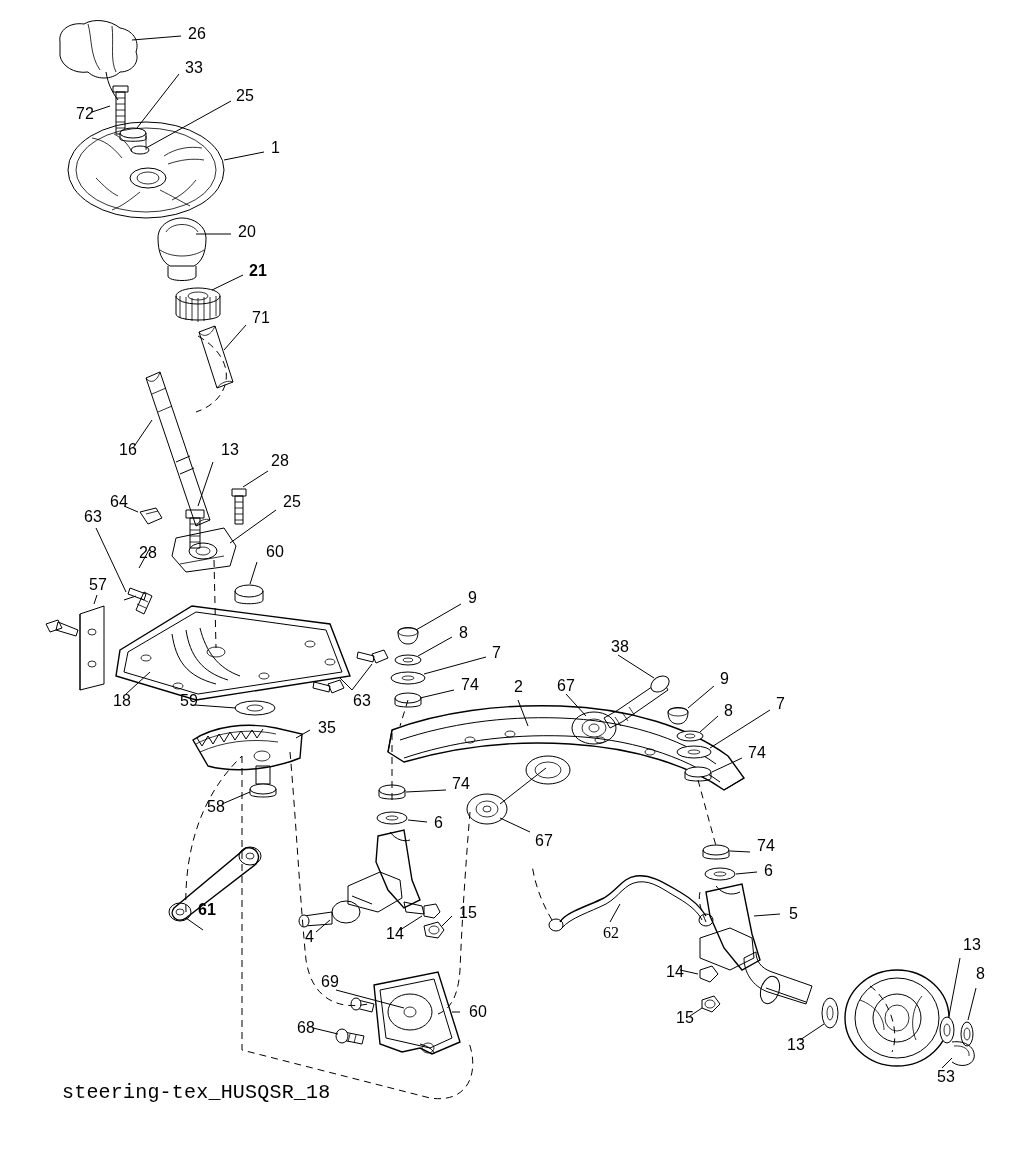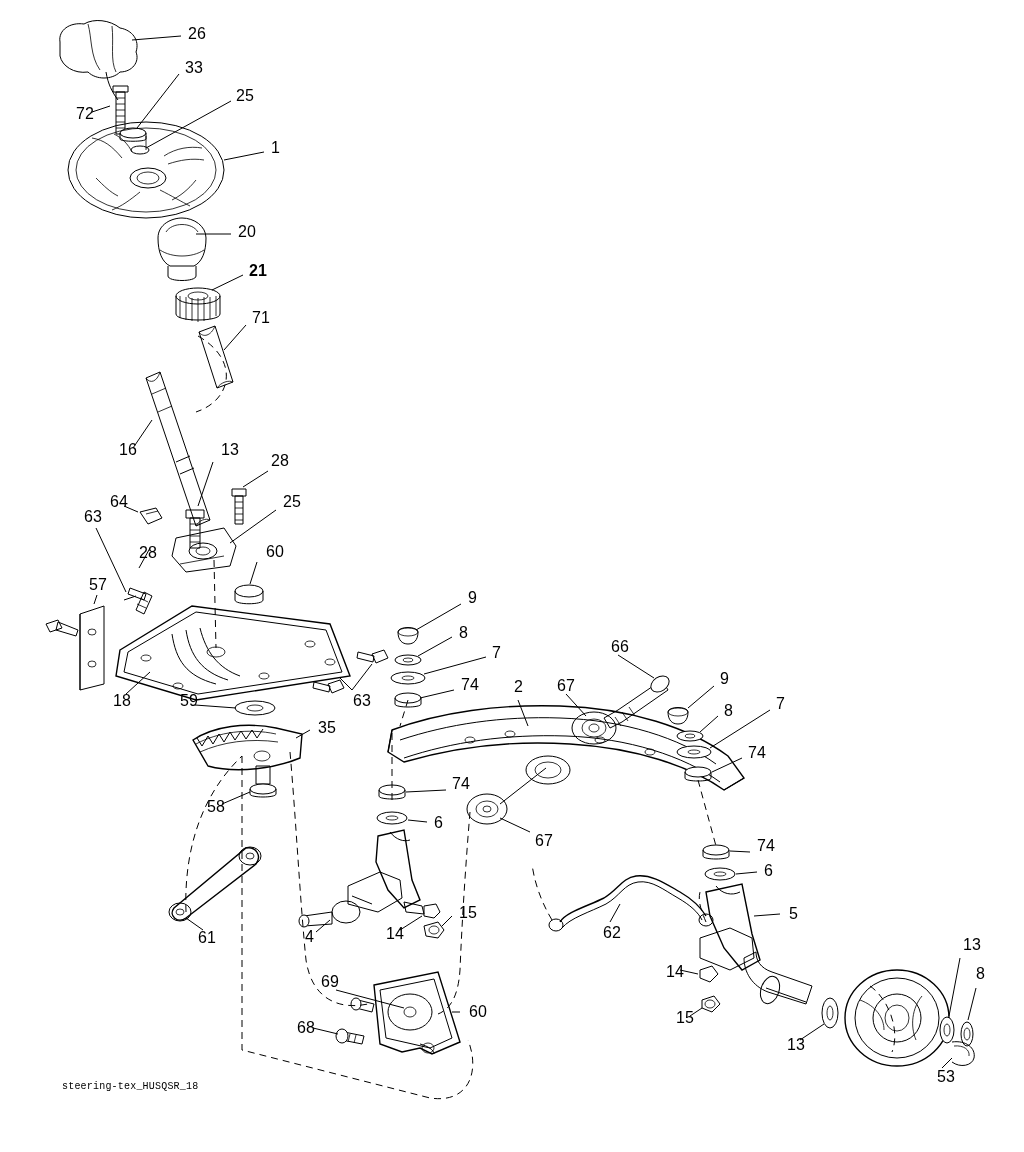--- a/index.html
+++ b/index.html
@@ -28,21 +28,21 @@
     font-size: 16px;
     color: #000000;
     white-space: nowrap;
     line-height: 1;
   }
   #caption {
     position: absolute;
     left: 62px;
     top: 1081px;
     font-family: "Liberation Mono", monospace;
-    font-size: 10px;
+    font-size: 20px;
     letter-spacing: 0.2px;
     color: #000000;
     white-space: nowrap;
   }
   svg .ln { fill: none; stroke: #000000; stroke-width: 1; }
   svg .ln2 { fill: none; stroke: #000000; stroke-width: 1.4; }
   svg .dash { fill: none; stroke: #000000; stroke-width: 1; stroke-dasharray: 7 5; }
   svg .thin { fill: none; stroke: #000000; stroke-width: 0.8; }
   svg .fillw { fill: #ffffff; stroke: #000000; stroke-width: 1; }
 </style>
@@ -490,45 +490,45 @@
   <div class="callout" style="left:221px;  top:442px;">13</div>
   <div class="callout" style="left:271px;  top:453px;">28</div>
   <div class="callout" style="left:110px;  top:494px;text-align:center;">64</div>
   <div class="callout" style="left:283px;  top:494px;">25</div>
   <div class="callout" style="left:84px;   top:509px;">63</div>
   <div class="callout" style="left:139px;  top:545px;">28</div>
   <div class="callout" style="left:266px;  top:544px;">60</div>
   <div class="callout" style="left:89px;   top:577px;">57</div>
   <div class="callout" style="left:468px;  top:590px;">9</div>
   <div class="callout" style="left:459px;  top:625px;">8</div>
-  <div class="callout" style="left:611px;  top:639px;">66</div>
+  <div class="callout" style="left:611px;  top:639px;">38</div>
   <div class="callout" style="left:492px;  top:645px;">7</div>
   <div class="callout" style="left:113px;  top:693px;">18</div>
   <div class="callout" style="left:461px;  top:677px;">74</div>
   <div class="callout" style="left:514px;  top:679px;">2</div>
   <div class="callout" style="left:557px;  top:678px;">67</div>
   <div class="callout" style="left:720px;  top:671px;">9</div>
   <div class="callout" style="left:724px;  top:703px;">8</div>
   <div class="callout" style="left:776px;  top:696px;">7</div>
   <div class="callout" style="left:180px;  top:693px;">59</div>
   <div class="callout" style="left:353px;  top:693px;">63</div>
   <div class="callout" style="left:318px;  top:720px;">35</div>
   <div class="callout" style="left:748px;  top:745px;">74</div>
   <div class="callout" style="left:452px;  top:776px;">74</div>
   <div class="callout" style="left:207px;  top:799px;">58</div>
   <div class="callout" style="left:434px;  top:815px;">6</div>
   <div class="callout" style="left:535px;  top:833px;">67</div>
   <div class="callout" style="left:757px;  top:838px;">74</div>
   <div class="callout" style="left:764px;  top:863px;">6</div>
-  <div class="callout" style="left:198px;  top:930px;">61</div>
+  <div class="callout" style="left:198px;  top:902px;font-weight:bold;">61</div>
   <div class="callout" style="left:305px;  top:929px;">4</div>
   <div class="callout" style="left:386px;  top:926px;">14</div>
   <div class="callout" style="left:459px;  top:905px;">15</div>
   <div class="callout" style="left:789px;  top:906px;">5</div>
-  <div class="callout" style="left:603px;  top:925px;">62</div>
+  <div class="callout" style="left:603px;  top:925px;font-family:Liberation Serif, serif;">62</div>
   <div class="callout" style="left:963px;  top:937px;">13</div>
   <div class="callout" style="left:666px;  top:964px;">14</div>
   <div class="callout" style="left:976px;  top:966px;">8</div>
   <div class="callout" style="left:321px;  top:974px;">69</div>
   <div class="callout" style="left:469px;  top:1004px;">60</div>
   <div class="callout" style="left:676px;  top:1010px;">15</div>
   <div class="callout" style="left:297px;  top:1020px;">68</div>
   <div class="callout" style="left:787px;  top:1037px;">13</div>
   <div class="callout" style="left:937px;  top:1069px;">53</div>
 

